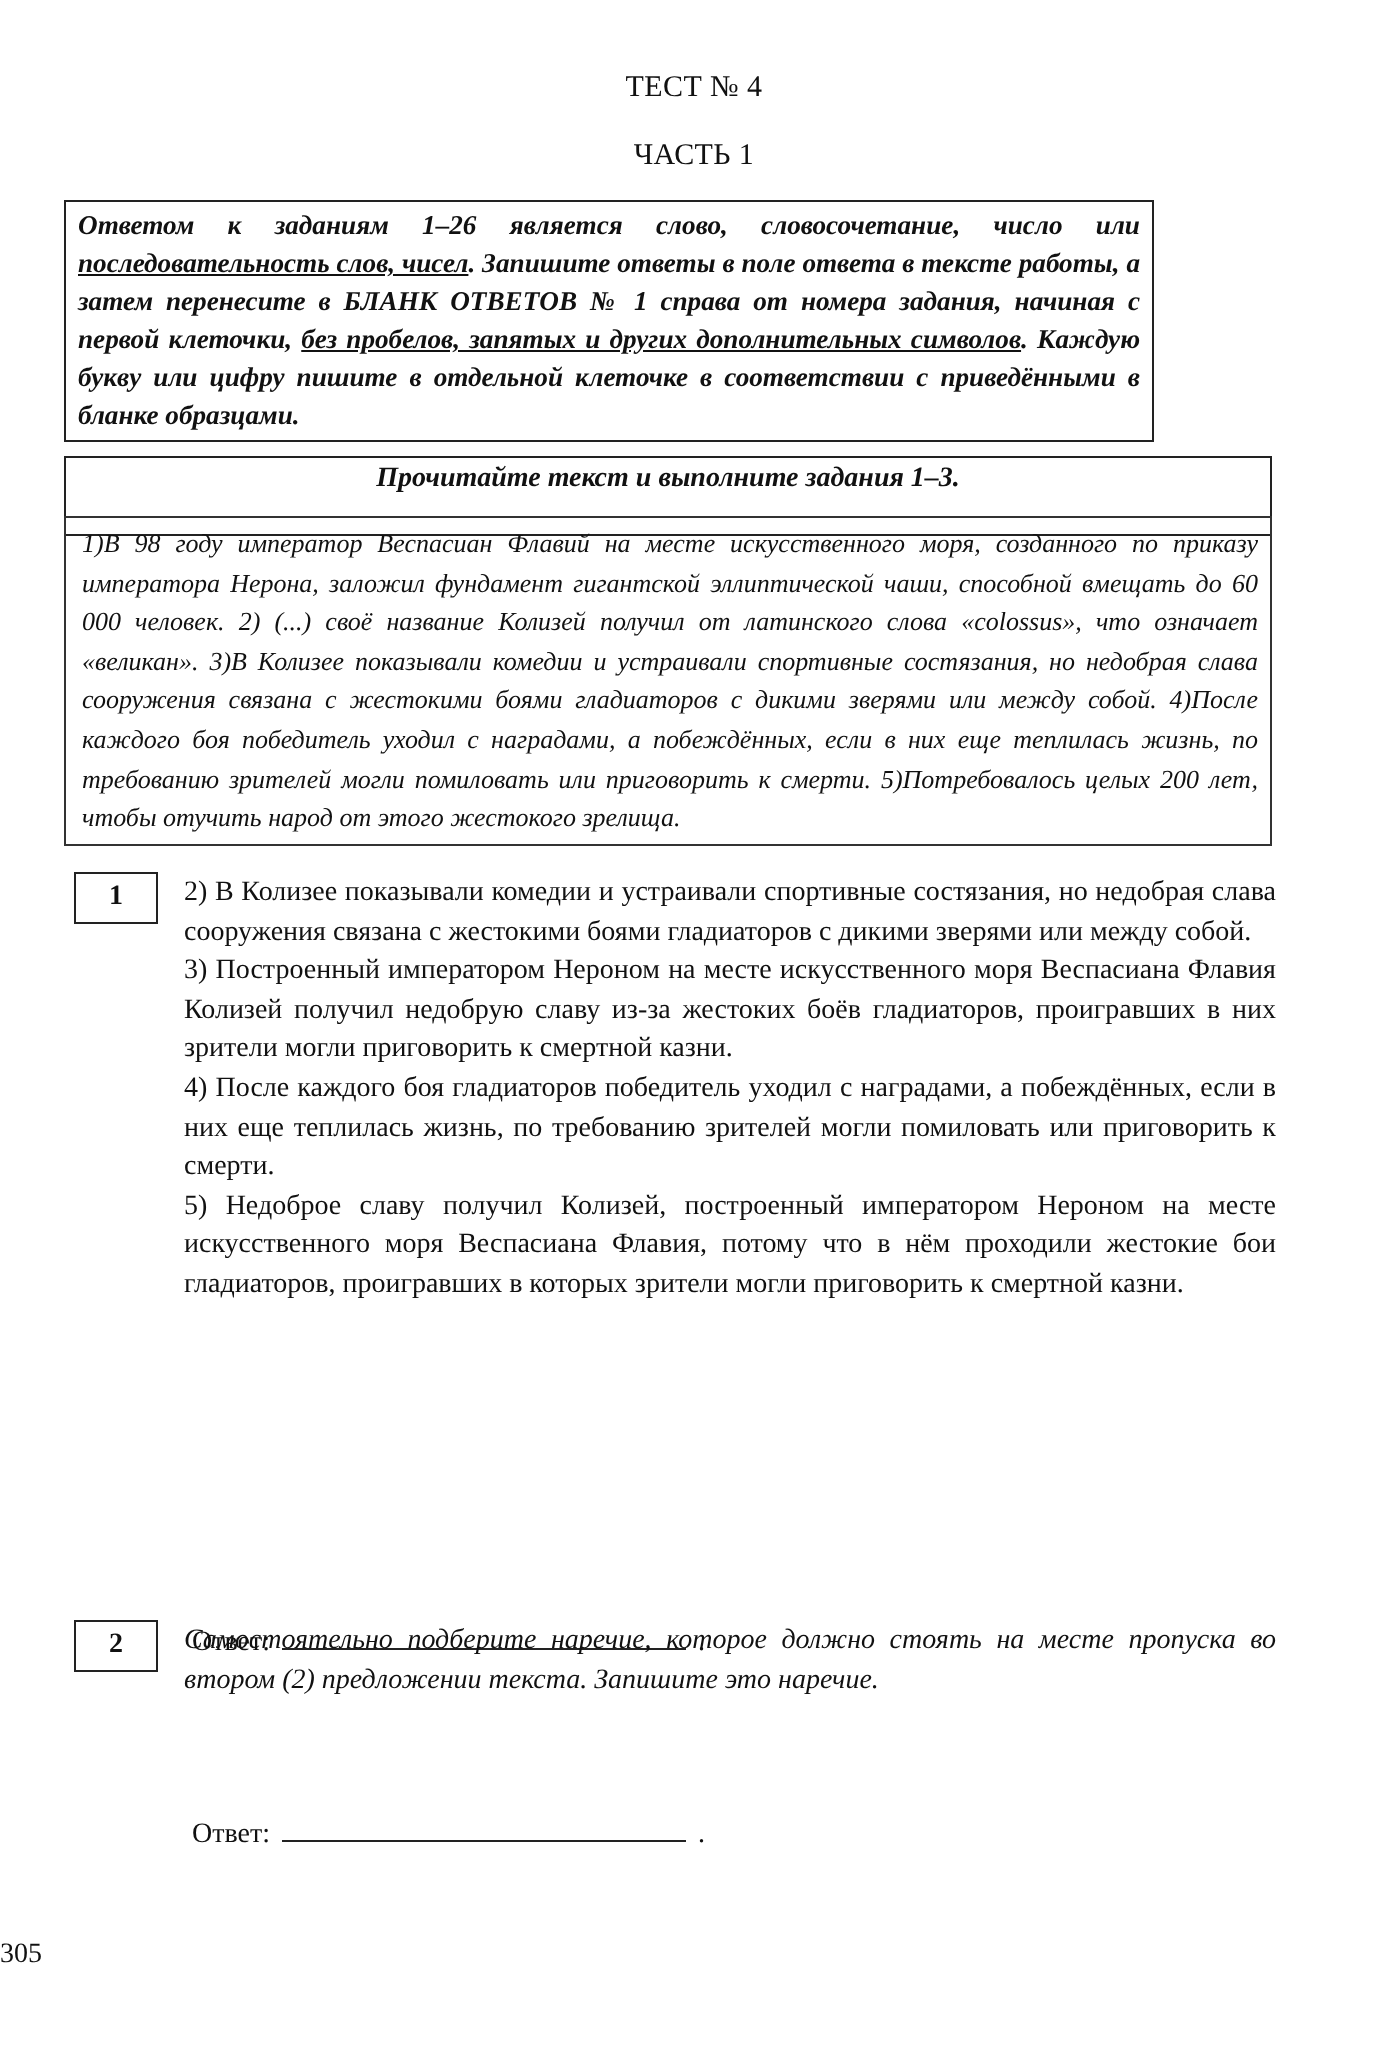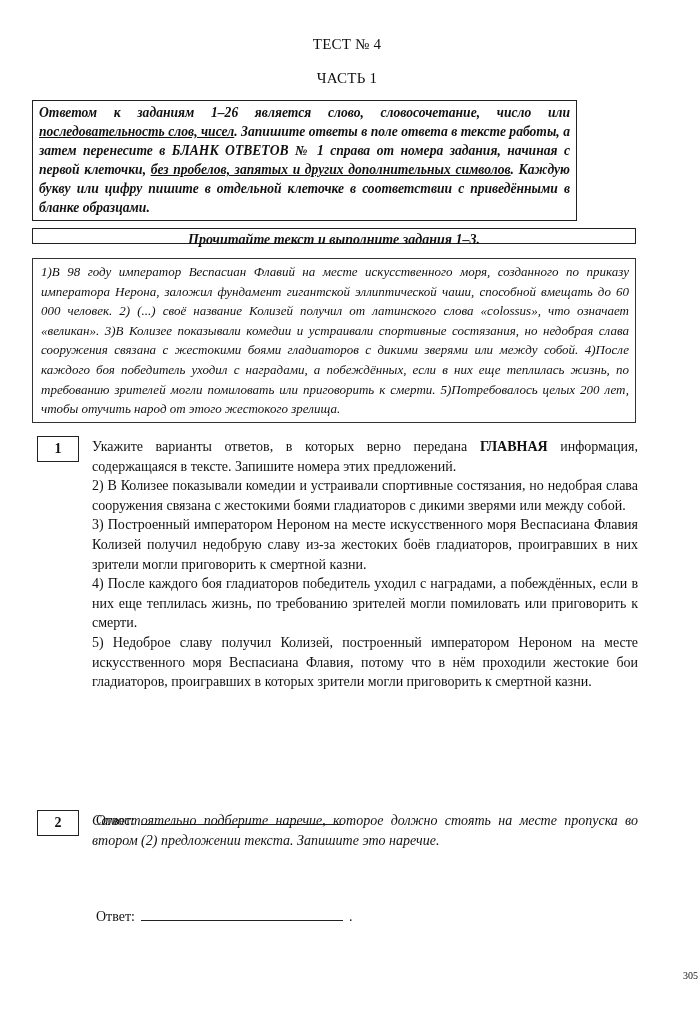--- a/index.html
+++ b/index.html
@@ -16,21 +16,21 @@
 
   .instr-box {
     position: absolute; left: 32px; top: 100px; width: 545px;
     border: 1.5px solid #222; padding: 2px 6px 3px 6px;
     font-style: italic; font-weight: bold; font-size: 13.6px; line-height: 19px;
     text-align: justify; box-sizing: border-box;
   }
   .instr-box u { text-decoration: underline; }
 
   .read-box {
-    position: absolute; left: 32px; top: 228px; width: 604px; height: 16px;
+    position: absolute; left: 32px; top: 228px; width: 604px; height: 40px;
     border: 1.5px solid #222; box-sizing: border-box;
     text-align: center; font-style: italic; font-weight: bold;
     font-size: 14px; line-height: 21px;
   }
 
   .text-box {
     position: absolute; left: 32px; top: 258px; width: 604px;
     border: 1.5px solid #333; padding: 3px 6px 3px 8px; box-sizing: border-box;
     font-style: italic; font-size: 13px; line-height: 19.6px; text-align: justify;
   }
@@ -56,41 +56,40 @@
     position: absolute; left: 96px; font-size: 14px; margin-top: 46px;
   }
   #answer1 { top: 764px; }
   #answer2 { top: 860px; }
   .answer .line {
     display: inline-block; width: 202px; border-bottom: 1px solid #222;
     margin: 0 6px 0 6px; height: 14px; vertical-align: baseline;
   }
 
   .page-num {
-    position: absolute; top: 970px; left: 0; width: 698px; text-align: right;
-    font-size: 10px;
+    position: absolute; top: 970px; left: 0; width: 698px; text-align: left;
+    font-size: 14px;
   }
 </style>
 </head>
 <body>
 
 <div id="test-title" class="title">ТЕСТ № 4</div>
 <div id="part-title" class="title">ЧАСТЬ 1</div>
 
 <div class="instr-box">
   <span>Ответом к заданиям 1–26 является слово, словосочетание, число или </span><u>последовательность слов, чисел</u><span>. Запишите ответы в поле ответа в тексте работы, а затем перенесите в БЛАНК ОТВЕТОВ № 1 справа от номера задания, начиная с первой клеточки, </span><u>без пробелов, запятых и других дополнительных символов</u><span>. Каждую букву или цифру пишите в отдельной клеточке в соответствии с приведёнными в бланке образцами.</span>
 </div>
 
 <div class="read-box">Прочитайте текст и выполните задания 1–3.</div>
 
 <div class="text-box">1)В 98 году император Веспасиан Флавий на месте искусственного моря, созданного по приказу императора Нерона,  заложил фундамент гигантской эллиптической чаши, способной вмещать до 60 000 человек. 2) (...) своё название Колизей получил от латинского слова «colossus», что означает «великан». 3)В Колизее показывали  комедии и устраивали спортивные состязания, но недобрая слава сооружения связана с жестокими боями гладиаторов с дикими зверями или между собой. 4)После каждого боя победитель уходил с наградами, а побеждённых, если в них еще теплилась жизнь, по требованию зрителей могли помиловать или приговорить к смерти. 5)Потребовалось целых 200 лет, чтобы отучить народ от этого жестокого зрелища.</div>
 
 <div id="task1-num" class="task-num">1</div>
 <div id="task1-body" class="task-body">
-  <p><span>Укажите варианты ответов, в которых верно передана </span><b>ГЛАВНАЯ</b><span> информация, содержащаяся в тексте. Запишите номера этих предложений.</span></p>
   <p>2) В Колизее показывали комедии и устраивали спортивные состязания, но недобрая слава сооружения связана с жестокими боями гладиаторов с дикими зверями или между собой.</p>
   <p>3) Построенный императором Нероном на месте искусственного моря Веспасиана Флавия Колизей получил недобрую славу из-за жестоких боёв гладиаторов, проигравших в них зрители могли приговорить к смертной казни.</p>
   <p>4) После каждого боя гладиаторов победитель уходил с наградами, а побеждённых, если в них еще теплилась жизнь, по требованию зрителей могли помиловать или приговорить к смерти.</p>
   <p>5) Недоброе славу получил Колизей, построенный императором Нероном на месте искусственного моря Веспасиана Флавия, потому что в нём проходили жестокие бои гладиаторов, проигравших в которых зрители могли приговорить к смертной казни.</p>
 </div>
 <div id="answer1" class="answer">
   <span>Ответ:</span><span class="line"></span>.
 </div>
 
 <div id="task2-num" class="task-num">2</div>

